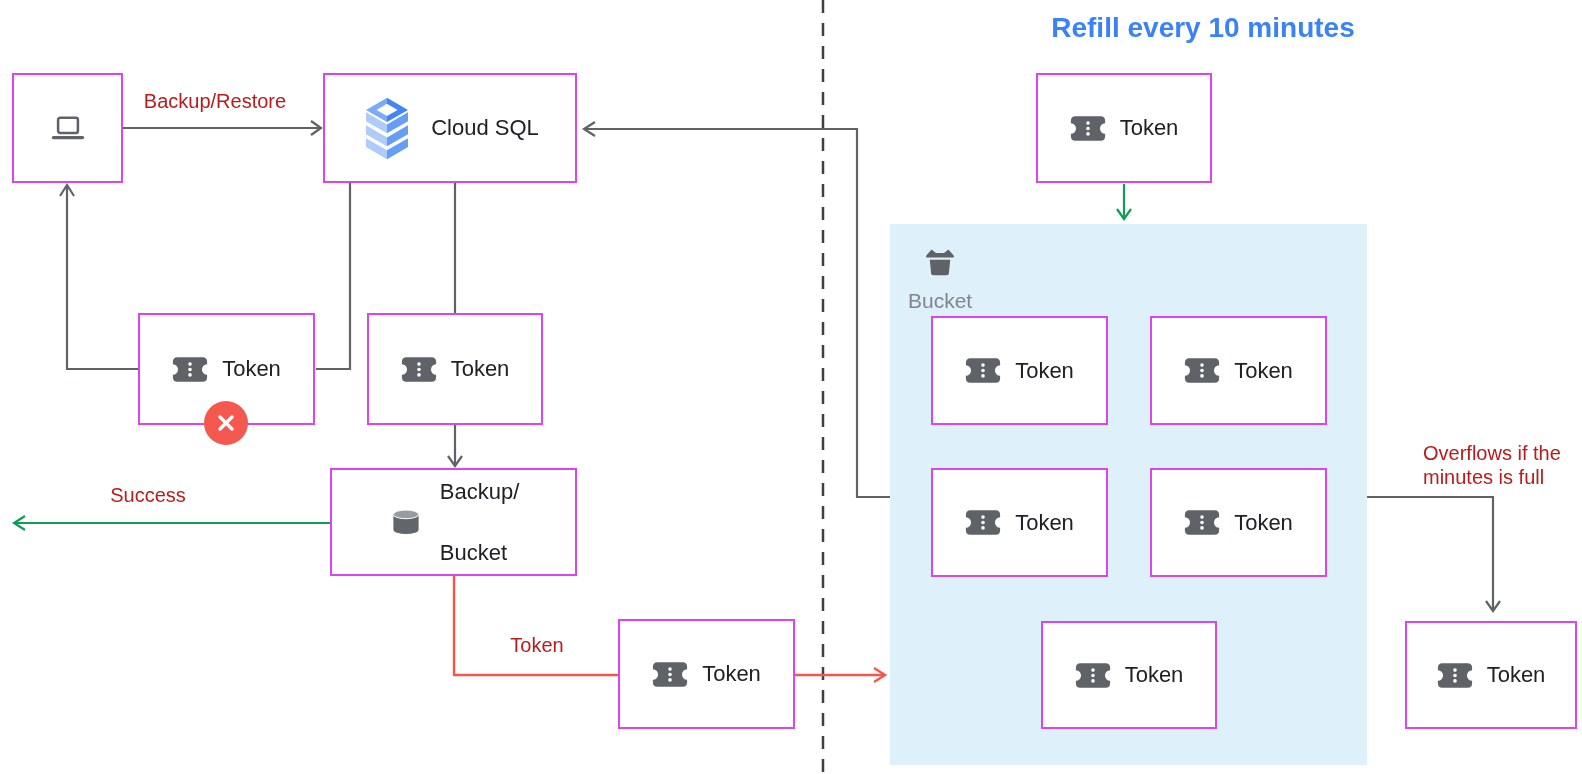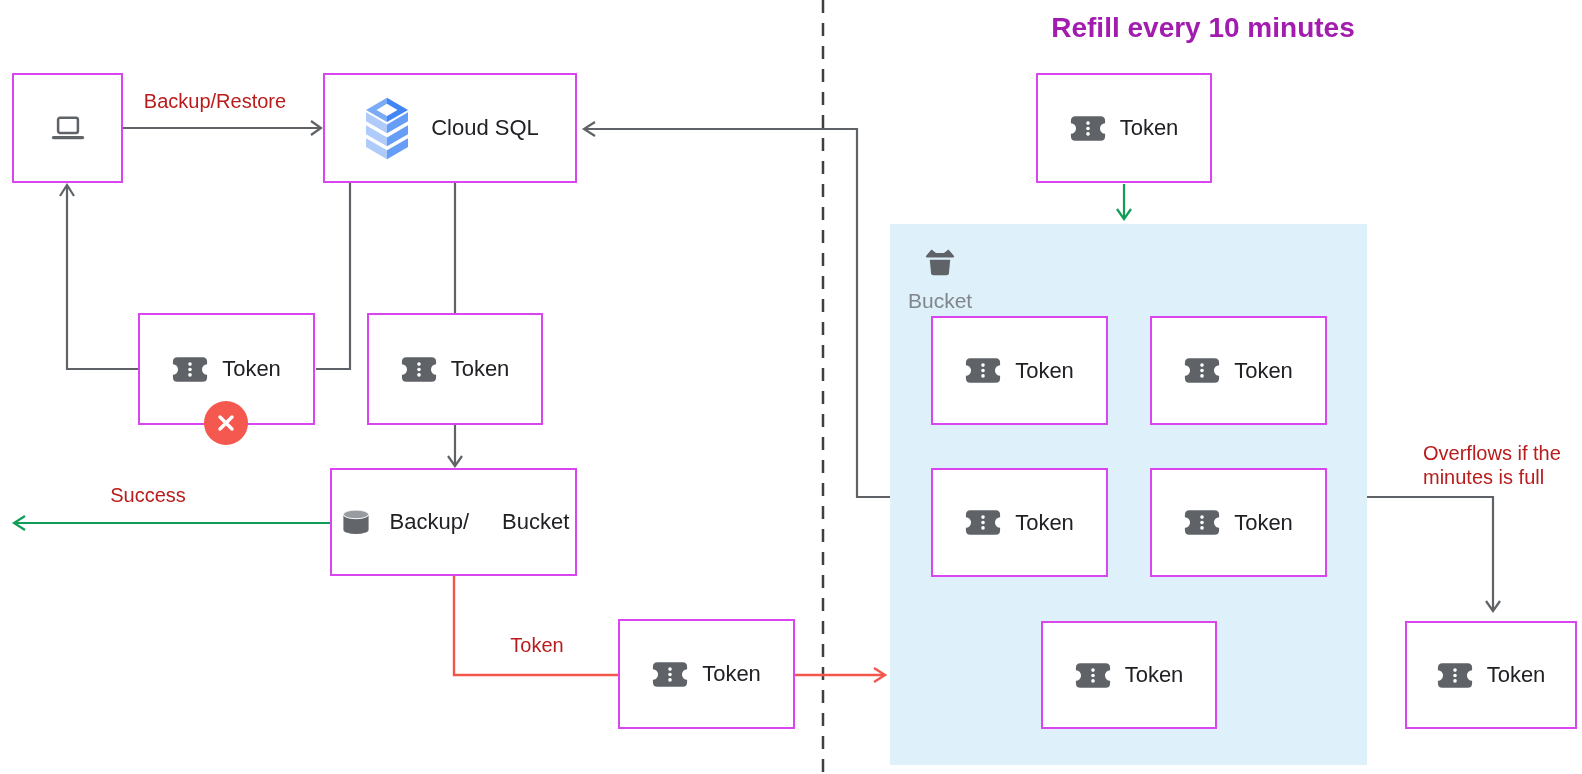--- a/index.html
+++ b/index.html
@@ -16,26 +16,26 @@
     position:absolute;left:908px;top:246px;display:flex;align-items:center;gap:12px;flex-direction:column;
   }
   .bucket-head .blabel{font-size:21px;color:#80868b;}
   .edges{position:absolute;left:0;top:0;}
   .node{
     position:absolute;background:#fff;border:2px solid #d946ef;
     display:flex;align-items:center;justify-content:center;gap:14px;
     box-sizing:border-box;
   }
   .node .lbl{font-size:22px;color:#202124;white-space:nowrap;}
-  .node .two{display:flex;flex-direction:row;line-height:1.25;gap:33px;}
+  .node .two{display:flex;flex-direction:column;line-height:1.25;gap:33px;}
   .elabel{position:absolute;font-size:20px;color:#b91c1c;white-space:nowrap;}
   .center{text-align:center;}
   .title{
     position:absolute;left:1023px;top:12px;width:360px;text-align:center;
-    font-size:28px;font-weight:700;color:#a21caf;
+    font-size:28px;font-weight:700;color:#3b82f6;
   }
   .badge{
     position:absolute;left:204px;top:401px;width:44px;height:44px;border-radius:50%;
     background:#f4584e;display:flex;align-items:center;justify-content:center;
   }
   .ic{flex:0 0 auto;display:block;}
 </style>
 </head>
 <body>
 

